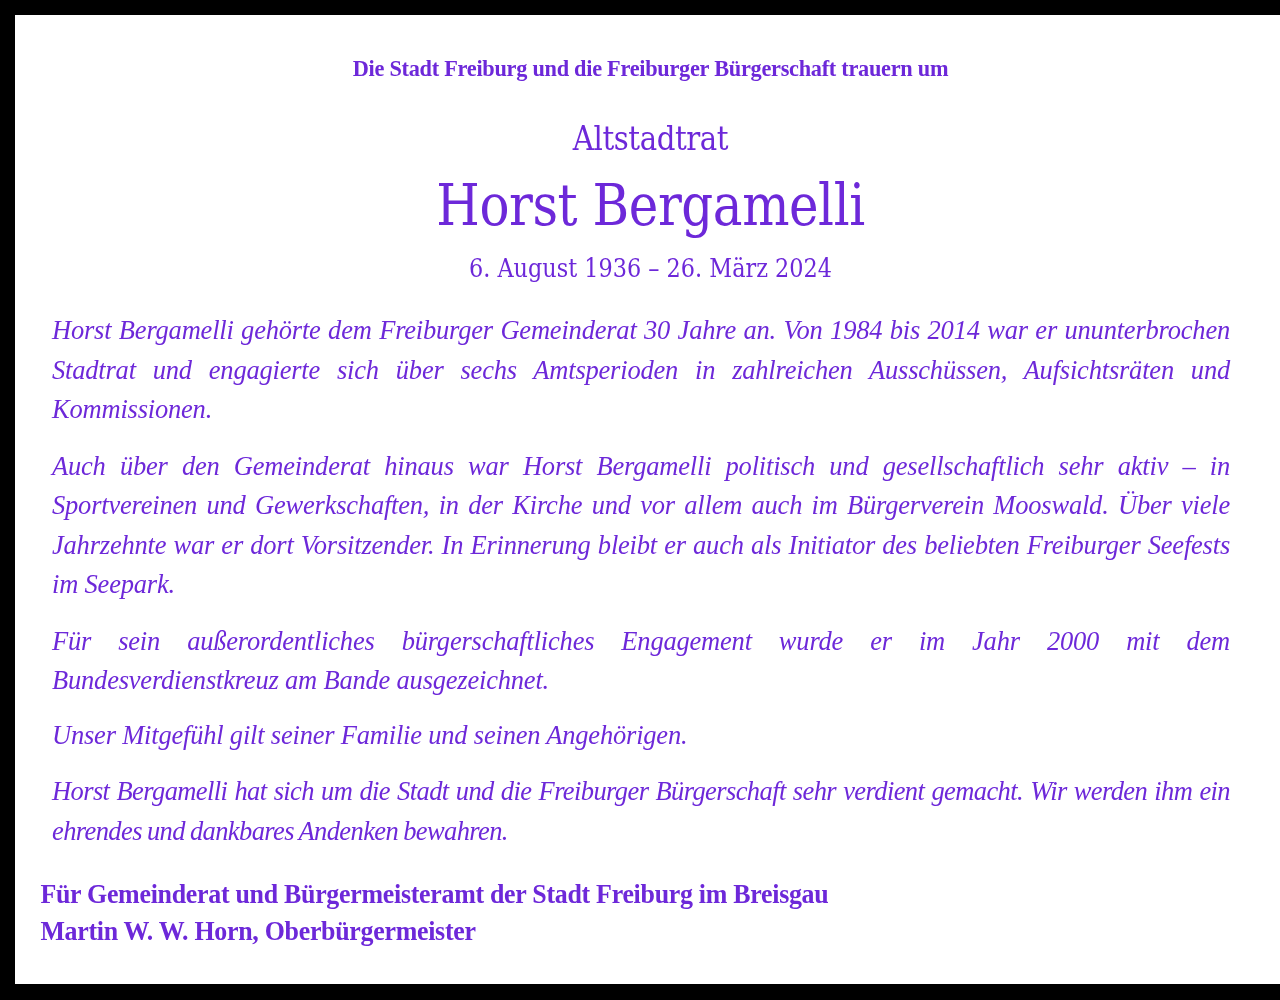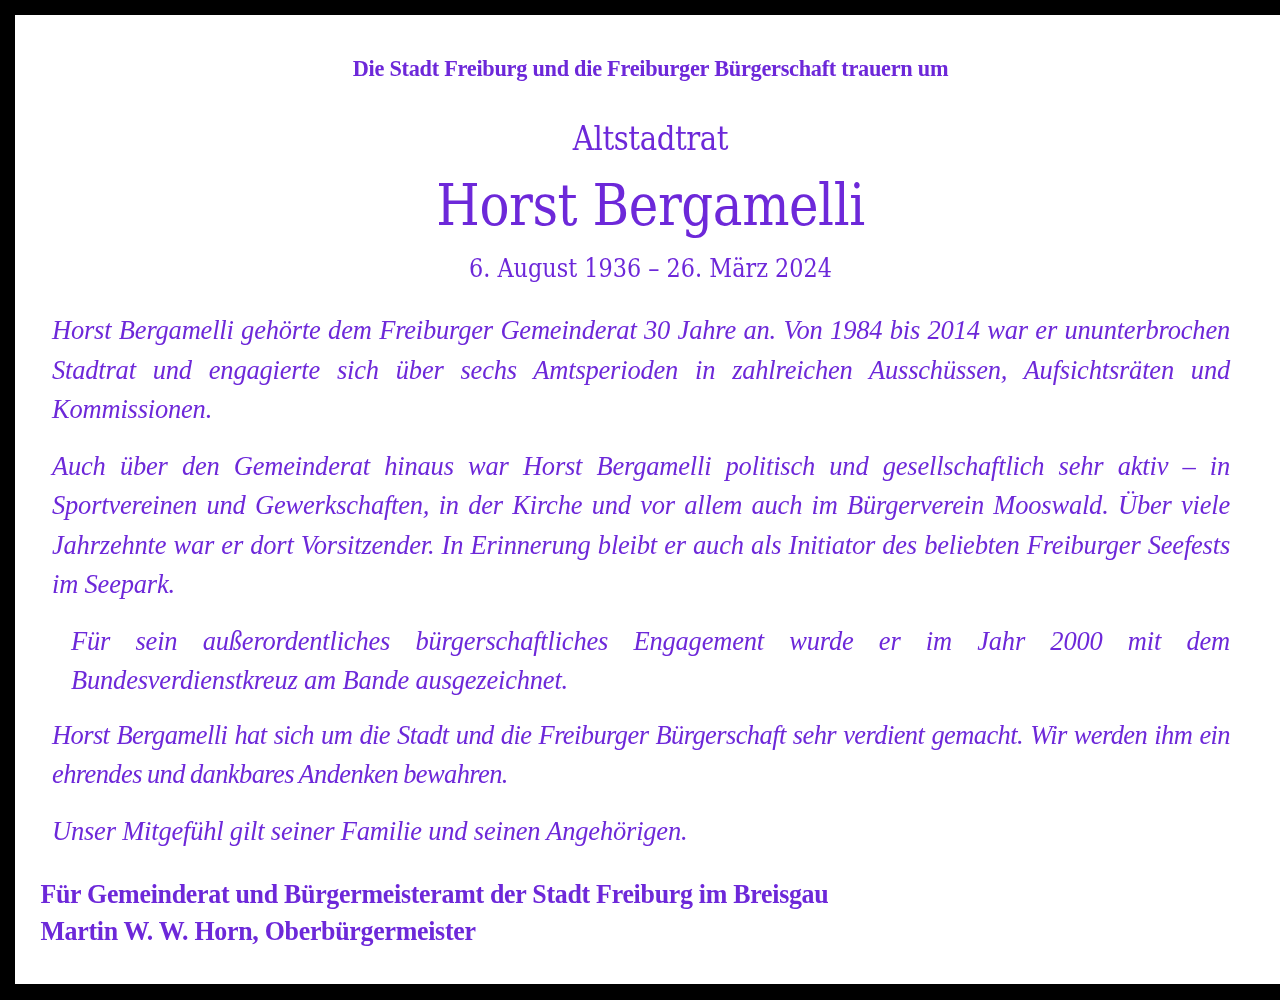--- a/index.html
+++ b/index.html
@@ -82,21 +82,21 @@
     .para {
       margin: 0 0 17px 0;
       font-family: "Liberation Serif", serif;
       font-size: 26.5px;
       line-height: 39.5px;
       text-align: justify;
       text-align-last: left;
       letter-spacing: -0.2px;
     }
     .para.p4 { letter-spacing: -0.6px; word-spacing: -1px; }
-    .para.p3 { margin-bottom: 15px; margin-left: 19px; }
+    .para.p3 { margin-bottom: 15px; }
     .signature {
       position: absolute;
       left: 0;
       width: 100%;
       top: 861px;
       text-align: left;
       font-family: "Liberation Serif", serif;
       font-size: 27px;
       font-weight: bold;
       line-height: 37px;
@@ -113,21 +113,21 @@
 <div class="frame">
   <div class="intro">Die Stadt Freiburg und die Freiburger Bürgerschaft trauern um</div>
   <div class="title">Altstadtrat</div>
   <div class="name">Horst Bergamelli</div>
   <div class="dates">6. August 1936 – 26. März 2024</div>
 
   <div class="body-wrap">
     <p class="para p1">Horst Bergamelli gehörte dem Freiburger Gemeinderat 30 Jahre an. Von 1984 bis 2014 war er ununterbrochen Stadtrat und engagierte sich über sechs Amtsperioden in zahlreichen Ausschüssen, Aufsichtsräten und Kommissionen.</p>
     <p class="para p2">Auch über den Gemeinderat hinaus war Horst Bergamelli politisch und gesellschaftlich sehr aktiv – in Sportvereinen und Gewerkschaften, in der Kirche und vor allem auch im Bürgerverein Mooswald. Über viele Jahrzehnte war er dort Vorsitzender. In Erinnerung bleibt er auch als Initiator des beliebten Freiburger Seefests im Seepark.</p>
     <p class="para p3">Für sein außerordentliches bürgerschaftliches Engagement wurde er im Jahr 2000 mit dem Bundesverdienstkreuz am Bande ausgezeichnet.</p>
+    <p class="para p5">Unser Mitgefühl gilt seiner Familie und seinen Angehörigen.</p>
     <p class="para p4">Horst Bergamelli hat sich um die Stadt und die Freiburger Bürgerschaft sehr verdient gemacht. Wir werden ihm ein ehrendes und dankbares Andenken bewahren.</p>
-    <p class="para p5">Unser Mitgefühl gilt seiner Familie und seinen Angehörigen.</p>
   </div>
 
   <div class="signature">
     <div>Für Gemeinderat und Bürgermeisteramt der Stadt Freiburg im Breisgau</div>
     <div>Martin W. W. Horn, Oberbürgermeister</div>
   </div>
 </div>
 
 </body></html>

